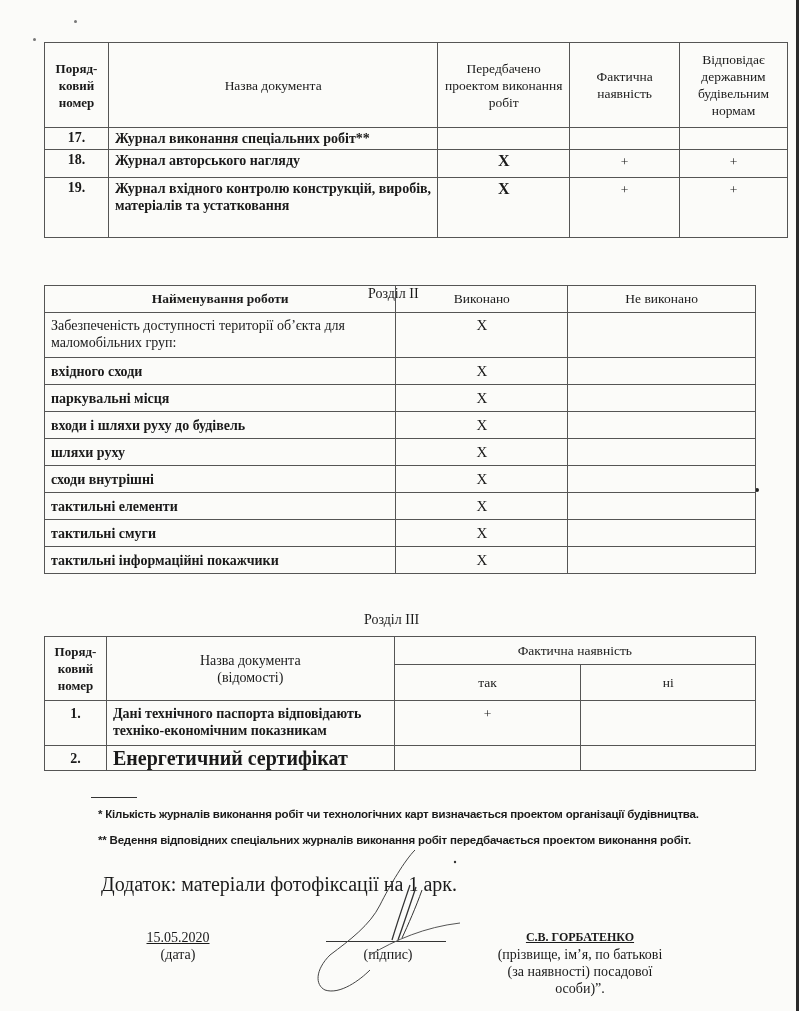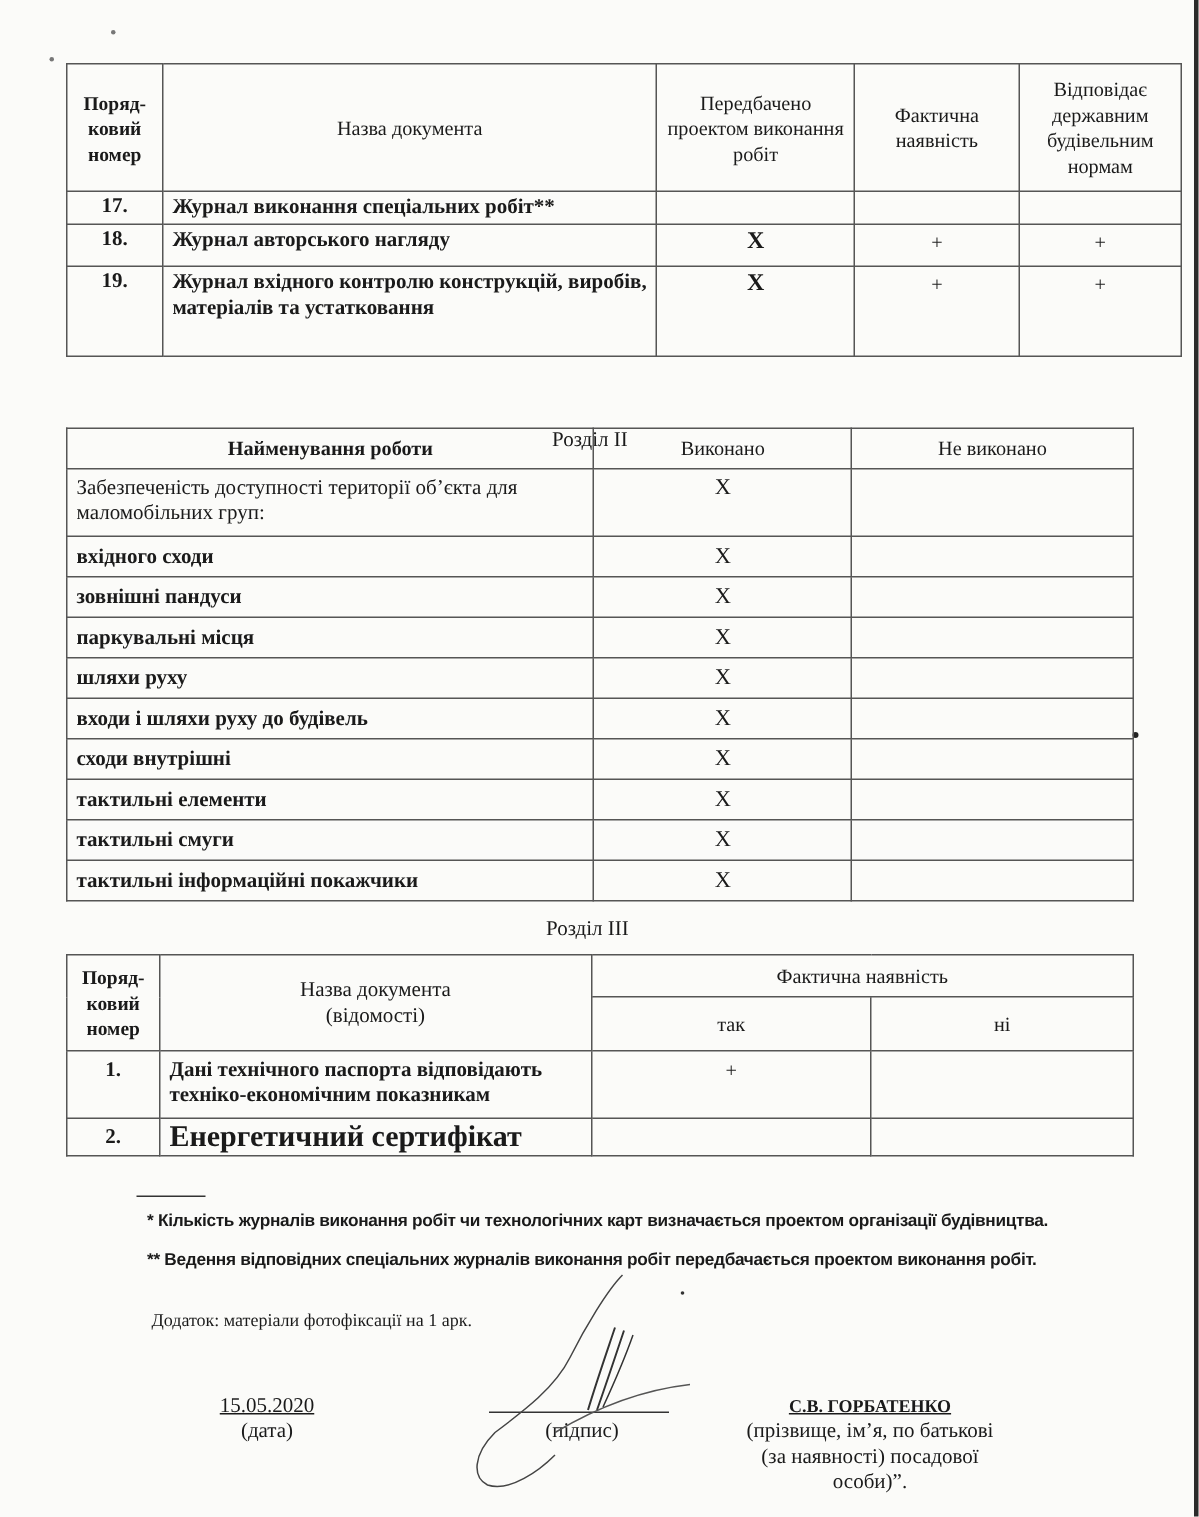--- a/index.html
+++ b/index.html
@@ -33,21 +33,21 @@
   #t2 tr.hdr td { height:26px;margin-left:13px; }
   #t2 td.work { font-size:14px; line-height:17px; }
   #t2 td.xmark { text-align:center; font-size:15px; }
 
   
   #t3 { left:44px; top:636px; width:712px; font-size:13.5px; }
   #t3 td { line-height:17px; }
 
   .footnote-rule { position:absolute; left:91px; top:797px; width:46px; border-top:1px solid #333; }
   .footnote { position:absolute; left:98px; font-size:11.5px; font-weight:bold; font-family:"Liberation Sans", sans-serif; letter-spacing:-0.2px; }
-  .appendix { position:absolute; left:101px; top:873px; font-size:12px; }
+  .appendix { position:absolute; left:101px; top:873px; font-size:20px; }
 
   .sig-block { position:absolute; text-align:center; font-size:14px; line-height:17px; }
   .underline { text-decoration:underline; }
   .sig-line { position:absolute; left:326px; top:941px; width:120px; border-top:1px solid #333; }
   svg.signature { position:absolute; left:310px; top:845px; }
 </style>
 </head>
 <body>
 
 <div class="right-edge"></div>
@@ -115,36 +115,31 @@
     <td class="work" style="vertical-align:top;padding-top:4px;"><span>Забезпеченість доступності території об’єкта для маломобільних груп:</span></td>
     <td class="xmark" style="vertical-align:top;padding-top:4px;">X</td>
     <td></td>
   </tr>
   <tr>
     <td class="work bold">вхідного сходи</td>
     <td class="xmark">X</td>
     <td></td>
   </tr>
   <tr>
-    <td class="work bold">зовнішні пандуси</td>
-    <td class="xmark">X</td>
-    <td></td>
-  </tr>
-  <tr>
     <td class="work bold">паркувальні місця</td>
     <td class="xmark">X</td>
     <td></td>
   </tr>
   <tr>
+    <td class="work bold">входи і шляхи руху до будівель</td>
+    <td class="xmark">X</td>
+    <td></td>
+  </tr>
+  <tr>
     <td class="work bold">шляхи руху</td>
-    <td class="xmark">X</td>
-    <td></td>
-  </tr>
-  <tr>
-    <td class="work bold">входи і шляхи руху до будівель</td>
     <td class="xmark">X</td>
     <td></td>
   </tr>
   <tr>
     <td class="work bold">сходи внутрішні</td>
     <td class="xmark">X</td>
     <td></td>
   </tr>
   <tr>
     <td class="work bold">тактильні елементи</td>

